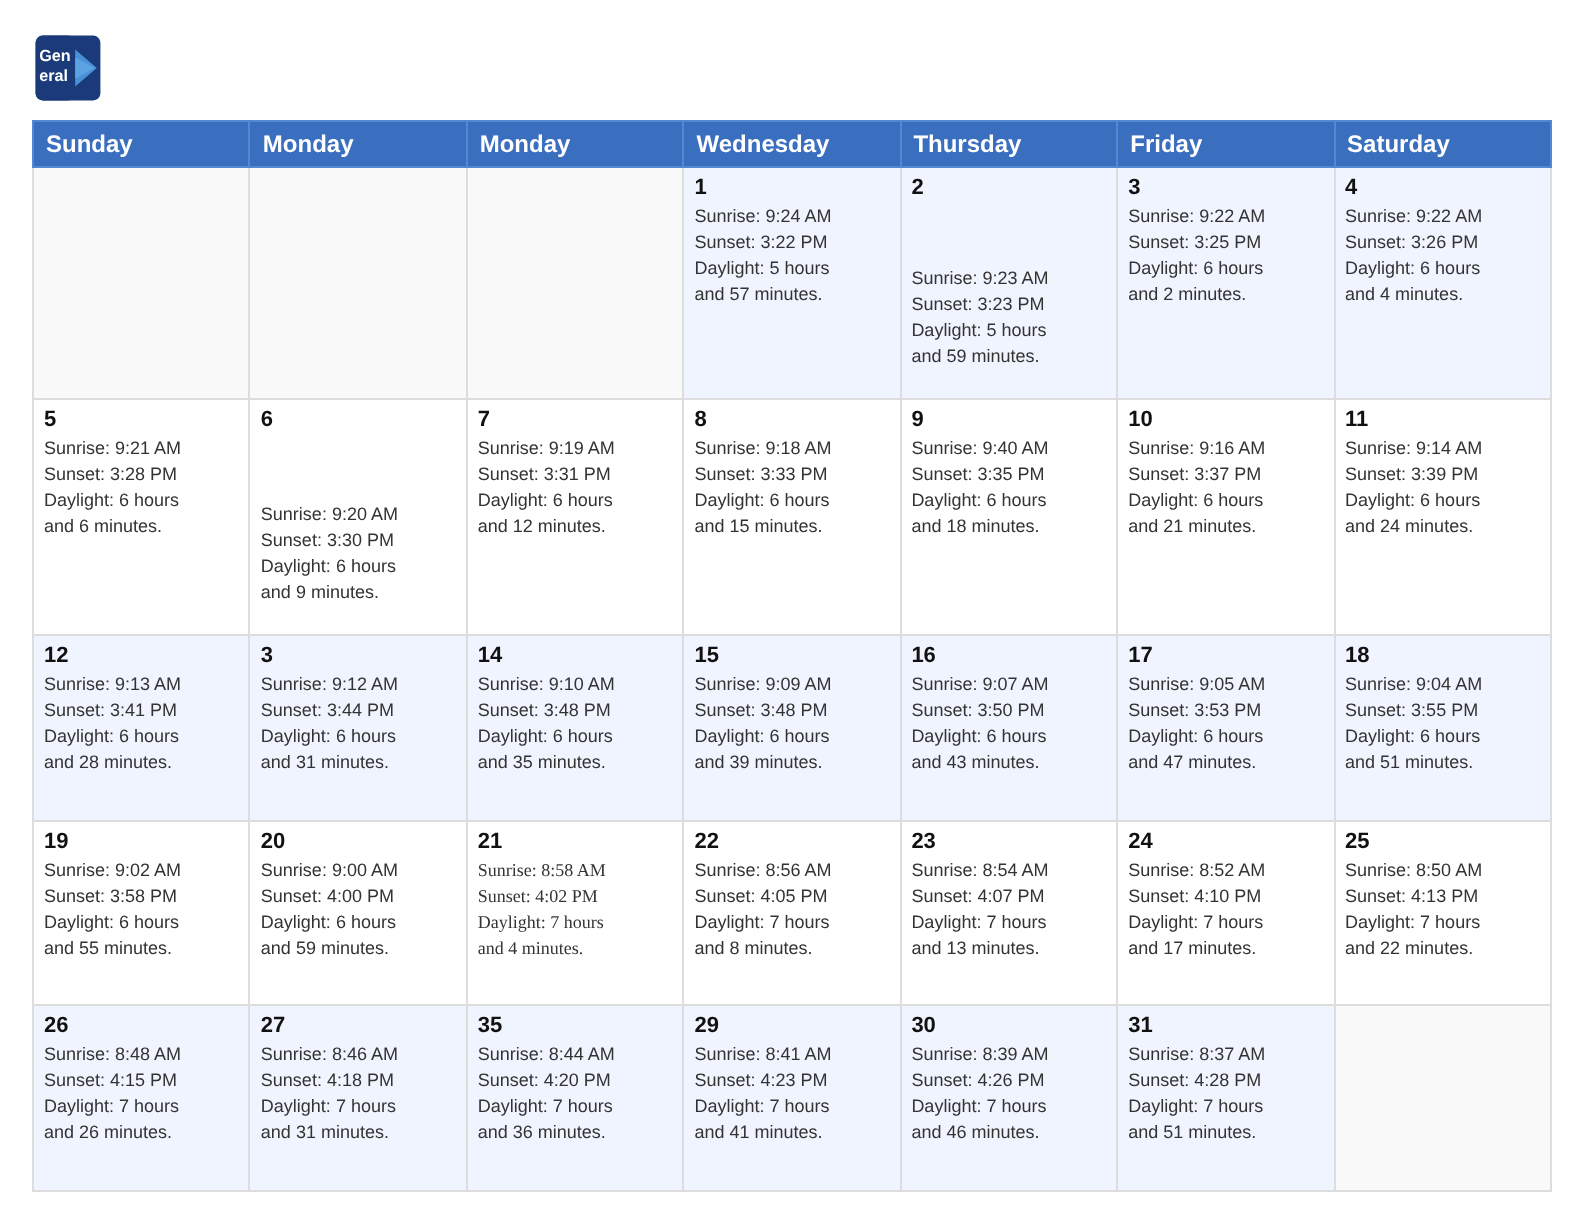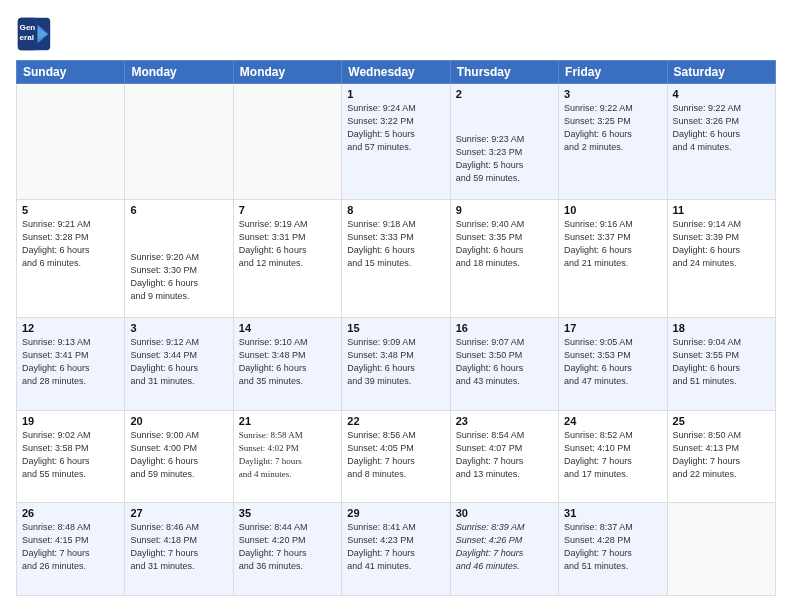--- a/index.html
+++ b/index.html
@@ -342,21 +342,21 @@
           </td>
           <td>
             <span class="day-num">29</span>
             <div class="day-info" style="white-space: pre-line;">Sunrise: 8:41 AM
 Sunset: 4:23 PM
 Daylight: 7 hours
 and 41 minutes.</div>
           </td>
           <td>
             <span class="day-num">30</span>
-            <div class="day-info" style="white-space: pre-line; font-style: italic;">Sunrise: 8:39 AM
+            <div class="day-info" style="white-space: pre-line;">Sunrise: 8:39 AM
 Sunset: 4:26 PM
 Daylight: 7 hours
 and 46 minutes.</div>
           </td>
           <td>
             <span class="day-num">31</span>
             <div class="day-info" style="white-space: pre-line;">Sunrise: 8:37 AM
 Sunset: 4:28 PM
 Daylight: 7 hours
 and 51 minutes.</div>

